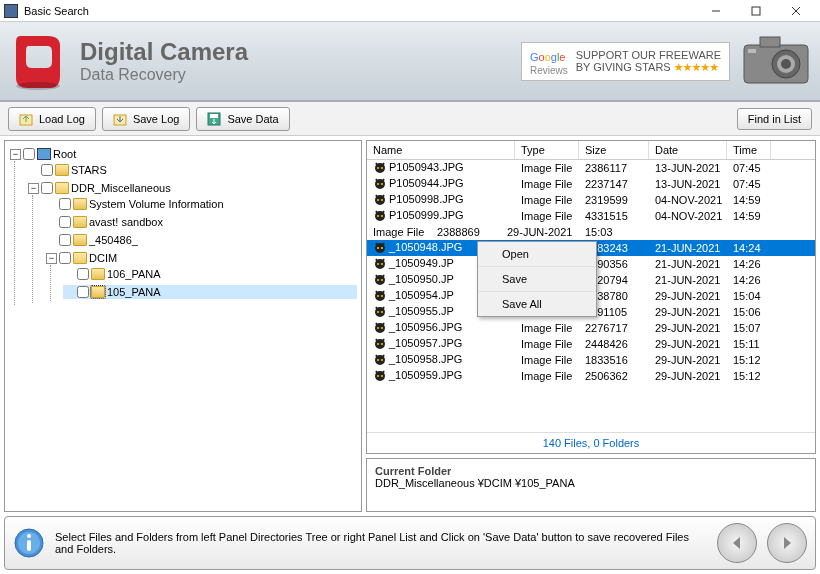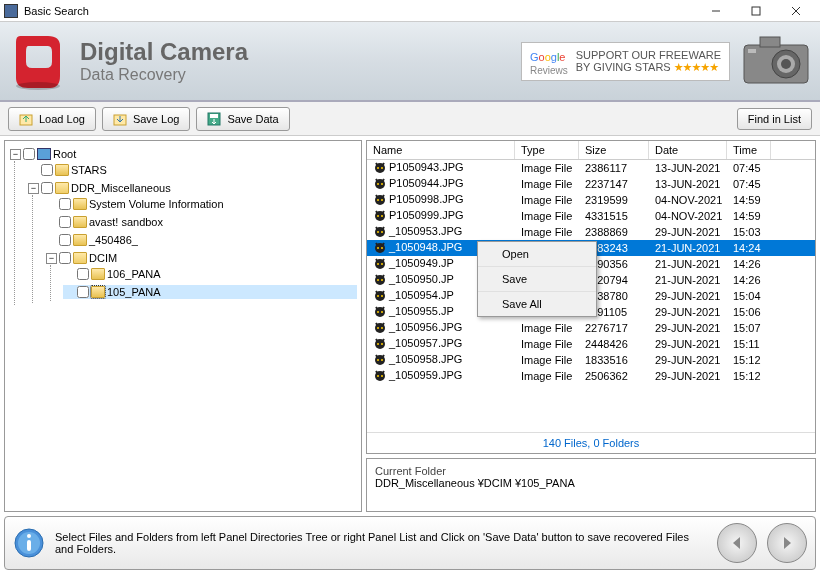--- a/index.html
+++ b/index.html
@@ -44,21 +44,21 @@
 .list-body { flex: 1; overflow-y: scroll; }
 .row { display: flex; align-items: center; height: 16px; }
 .row.selected { background: #0078d7; color: #fff; }
 .row .cell { padding: 0 6px; white-space: nowrap; overflow: hidden; }
 .row .cat { width: 14px; height: 14px; display: inline-block; margin-right: 2px; vertical-align: middle; }
 .context-menu { position: absolute; background: #f0f0f0; border: 1px solid #999; box-shadow: 2px 2px 4px rgba(0,0,0,0.3); z-index: 10; }
 .context-menu .item { padding: 6px 24px 6px 24px; cursor: pointer; border-top: 1px solid #e0e0e0; }
 .context-menu .item:first-child { border-top: none; }
 .summary { text-align: center; color: #0066cc; padding: 4px; border-top: 1px solid #ddd; }
 .curfolder { border: 1px solid #999; background: #fff; padding: 6px 8px; height: 54px; }
-.curfolder .hdr { font-weight: normal; color: #444; }
+.curfolder .hdr { font-weight: bold; color: #444; }
 .footer { height: 54px; margin: 0 4px 10px 4px; border: 1px solid #999; border-radius: 4px; background: linear-gradient(#fff,#e9e9e9); display: flex; align-items: center; padding: 4px 8px; gap: 10px; }
 .info-ico { width: 32px; height: 32px; }
 .navbtn { width: 40px; height: 40px; border-radius: 50%; background: radial-gradient(#f5f5f5,#c0c0c0); border: 1px solid #888; display: flex; align-items: center; justify-content: center; cursor: pointer; }
 .c-name { width: 148px; }
 .c-type { width: 64px; }
 .c-size { width: 70px; }
 .c-date { width: 78px; }
 .c-time { width: 44px; }
 </style>
 </head>
@@ -285,26 +285,20 @@
                   <path d="M3 2 L5 5 M11 2 L9 5" stroke="#222" stroke-width="2"></path>
                   <circle cx="5" cy="7" r="1" fill="#fc0"></circle>
                   <circle cx="9" cy="7" r="1" fill="#fc0"></circle>
                 </svg></span><span>P1050999.JPG</span></div>
             <div class="cell c-type">Image File</div>
             <div class="cell c-size">4331515</div>
             <div class="cell c-date">04-NOV-2021</div>
             <div class="cell c-time">14:59</div>
           </div>
           <div class="row">
-            <div class="cell c-name"><span class="cat"><svg width="14" height="14">
-                  <circle cx="7" cy="7" r="5" fill="#222"></circle>
-                  <path d="M3 2 L5 5 M11 2 L9 5" stroke="#222" stroke-width="2"></path>
-                  <circle cx="5" cy="7" r="1" fill="#fc0"></circle>
-                  <circle cx="9" cy="7" r="1" fill="#fc0"></circle>
-                </svg></span><span>_1050953.JPG</span></div>
             <div class="cell c-type">Image File</div>
             <div class="cell c-size">2388869</div>
             <div class="cell c-date">29-JUN-2021</div>
             <div class="cell c-time">15:03</div>
           </div>
           <div class="row selected">
             <div class="cell c-name"><span class="cat"><svg width="14" height="14">
                   <circle cx="7" cy="7" r="5" fill="#222"></circle>
                   <path d="M3 2 L5 5 M11 2 L9 5" stroke="#222" stroke-width="2"></path>
                   <circle cx="5" cy="7" r="1" fill="#fc0"></circle>

